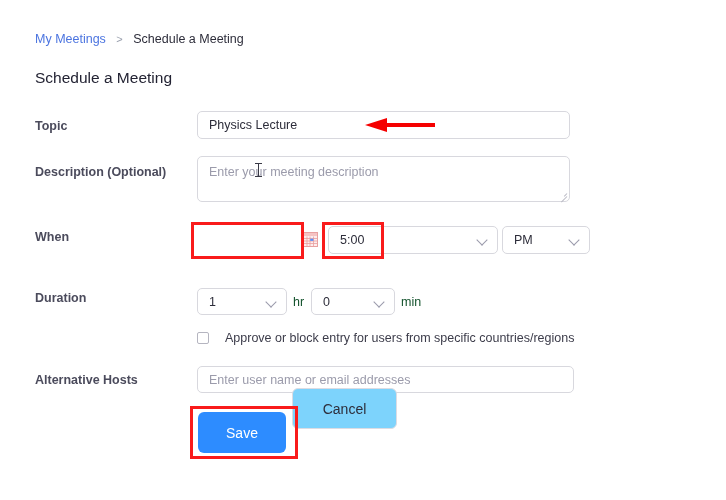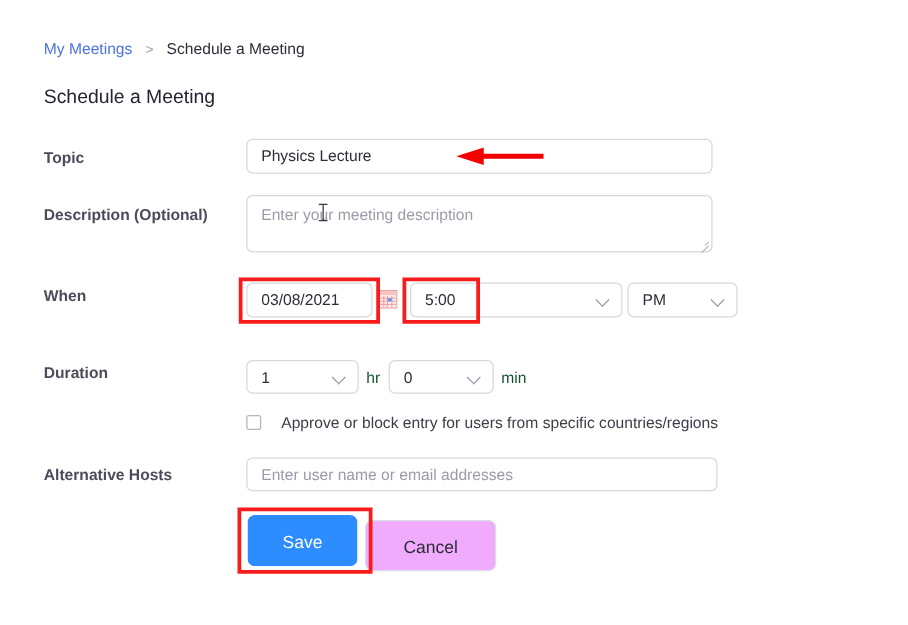--- a/index.html
+++ b/index.html
@@ -241,23 +241,23 @@
     cursor: pointer;
     border: 1px solid transparent;
   }
   #save-button {
     left: 198px; top: 412px;
     width: 88px; height: 41px;
     background: #2d8cff;
     color: #ffffff;
   }
   #cancel-button {
-    left: 292px; top: 416px;
+    left: 292px; top: 388px;
     width: 105px; height: 41px;
-    background: #f0abfc;
+    background: #7dd3fc;
     color: #2d2d3a;
     border-color: #dcdce3;
   }
 
   
   .redbox {
     position: absolute;
     box-sizing: border-box;
     border: 3px solid #f91b1b;
     pointer-events: none;
@@ -300,23 +300,20 @@
         <i></i>
       </span>
   </div>
   <div class="ibeam">
     <span class="bar top"></span>
     <span class="stem"></span>
     <span class="bar bot"></span>
   </div>
 
   <div class="row-label" id="when-label">When</div>
-  <div class="fld text-input" id="date-input">
-    <span>03/08/2021</span>
-  </div>
   <span class="cal-icon">
     <svg width="15" height="15" viewBox="0 0 15 15">
       <rect x="0.5" y="0.5" width="14" height="14" fill="#fdecec" stroke="#e8a0a0" stroke-width="1"></rect>
       <rect x="1" y="1" width="13" height="3" fill="#f5c3c3"></rect>
       <path d="M1 6.5H14M1 9H14M1 11.5H14M4 4.5V14M7 4.5V14M10.5 4.5V14" stroke="#e8a0a0" stroke-width="0.8"></path>
       <rect x="7.2" y="6.7" width="3.2" height="2.2" fill="#5b8ff9"></rect>
     </svg>
   </span>
   <div class="fld select" id="time-select">
     <span>5:00</span>

